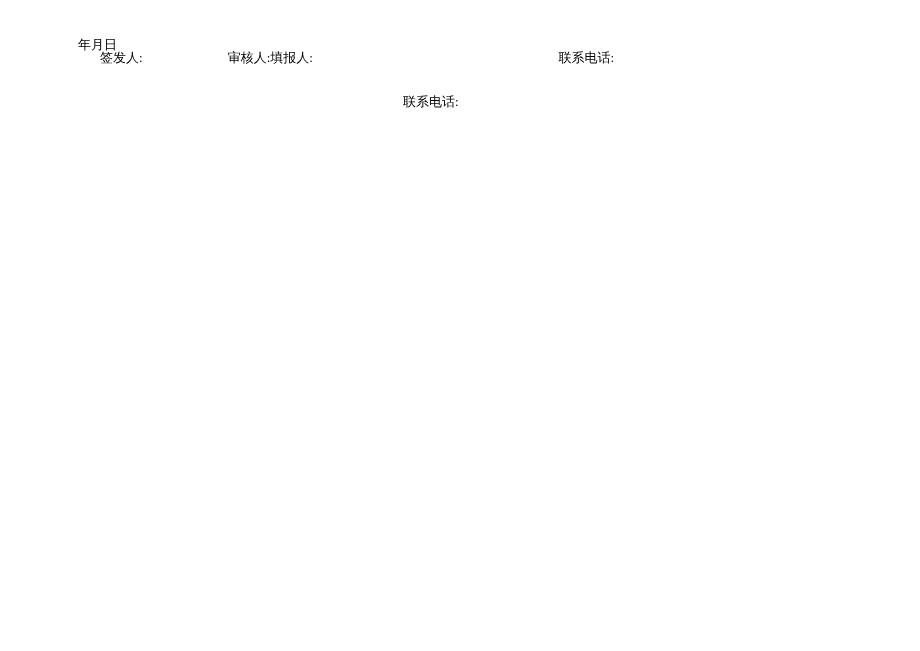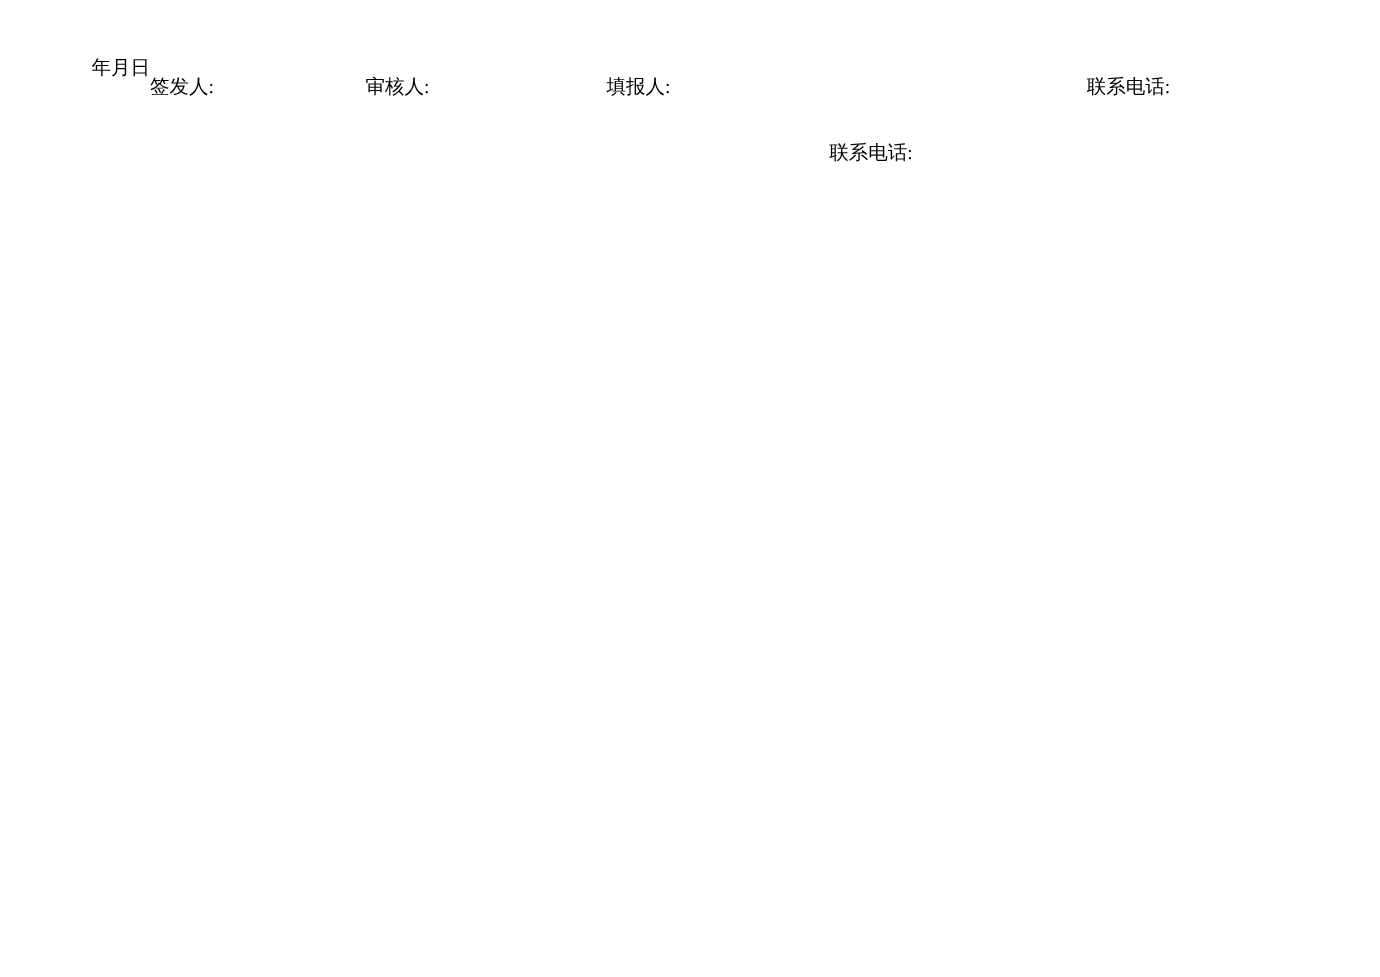--- a/index.html
+++ b/index.html
@@ -12,36 +12,36 @@
       height: 651px;
       background: #ffffff;
       font-family: "SimSun", "宋体", serif;
       font-size: 13px;
       color: #000000;
       position: relative;
     }
     .date-line {
       position: absolute;
       top: 36px;
-      left: 61px;
+      left: 78px;
     }
     .fields-row {
       position: absolute;
       top: 49px;
       left: 100px;
       right: 60px;
       display: flex;
-      gap: 16px;
+      gap: 0;
     }
     .field {
       white-space: nowrap;
     }
     .field-1 { margin-left: 0; }
     .field-2 { margin-left: 85px; }
-    .field-3 { margin-left: 102px; }
+    .field-3 { }
     .field-4 { margin-left: 90px; margin-top: 44px; }
     .field-5 { margin-left: 100px; }
   </style>
 </head>
 <body>
 
 <div class="date-line">年月日</div>
 
 <div class="fields-row">
   <span class="field field-1">签发人:</span>

